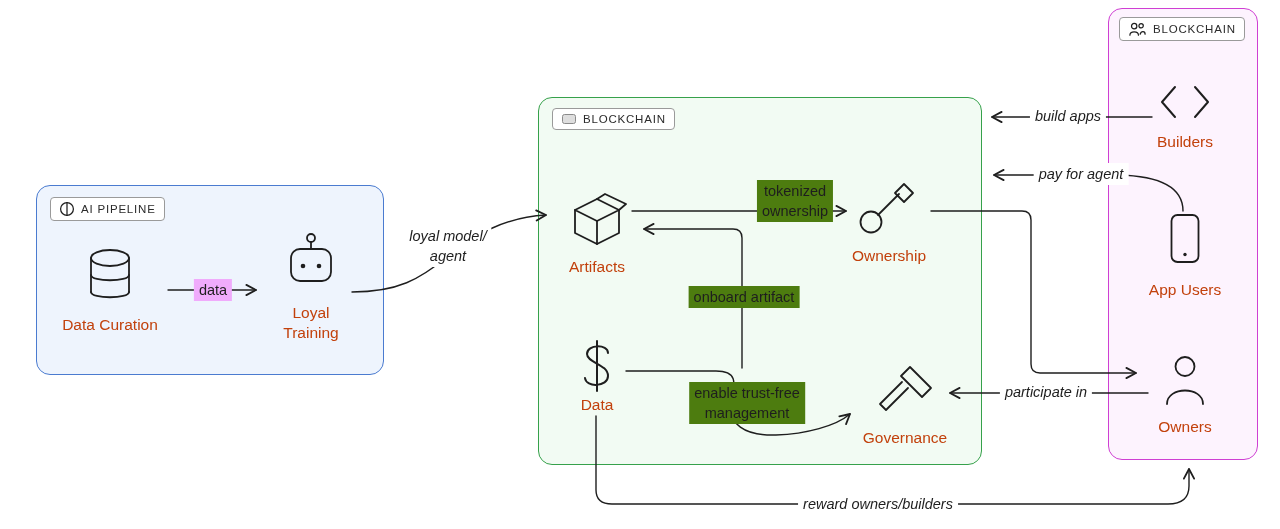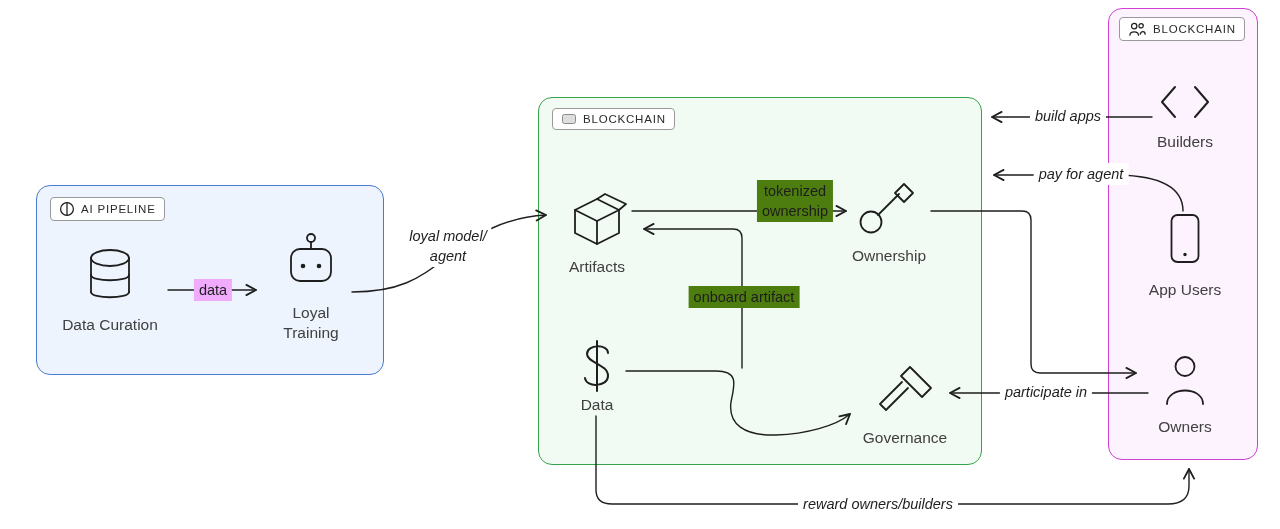--- a/index.html
+++ b/index.html
@@ -17,21 +17,21 @@
   .chip svg { display:block; }
 
   svg.edges { position:absolute; left:0; top:0; width:1280px; height:529px; pointer-events:none; z-index:2; }
   svg.edges path { fill:none; stroke:#1e1e1e; stroke-width:1.4; stroke-linecap:round; stroke-linejoin:round; }
 
   .icon { position:absolute; z-index:3; }
   .icon svg { display:block; }
   .ink { fill:none; stroke:#1e1e1e; stroke-width:1.8; stroke-linecap:round; stroke-linejoin:round; }
 
   .node-label { position:absolute; transform:translateX(-50%); text-align:center; font-size:15.5px;
-                line-height:1.32; white-space:pre-line; z-index:3; color:#404040; }
+                line-height:1.32; white-space:pre-line; z-index:3; color:#c2410c; }
   .edge-label { position:absolute; transform:translate(-50%,-50%); text-align:center; font-size:14.5px;
                 line-height:1.38; white-space:pre-line; padding:1px 5px; z-index:3; color:#1e1e1e; }
   .bg-white { background:#ffffff;font-style:italic; }
   .bg-green { background:#4d7c0f; }
   .bg-blue  { background:#f0abfc; }
 </style>
 </head>
 <body>
 
 <div class="canvas">
@@ -165,18 +165,20 @@
   <div class="node-label" style="left:1185px;top:132px">Builders</div>
   <div class="node-label" style="left:1185px;top:280px">App Users</div>
   <div class="node-label" style="left:1185px;top:417px">Owners</div>
 
   <div class="edge-label bg-blue" style="left:213px;top:290px">data</div>
   <div class="edge-label bg-white" style="left:448px;top:246px">loyal model/
 agent</div>
   <div class="edge-label bg-green" style="left:795px;top:201px">tokenized
 ownership</div>
   <div class="edge-label bg-green" style="left:744px;top:297px">onboard artifact</div>
+  <div class="edge-label bg-green" style="left:747px;top:403px">enable trust-free
+management</div>
   <div class="edge-label bg-white" style="left:1068px;top:116px">build apps</div>
   <div class="edge-label bg-white" style="left:1081px;top:174px">pay for agent</div>
   <div class="edge-label bg-white" style="left:1046px;top:392px">participate in</div>
   <div class="edge-label bg-white" style="left:878px;top:504px">reward owners/builders</div>
 
 </div>
 
 </body></html>

